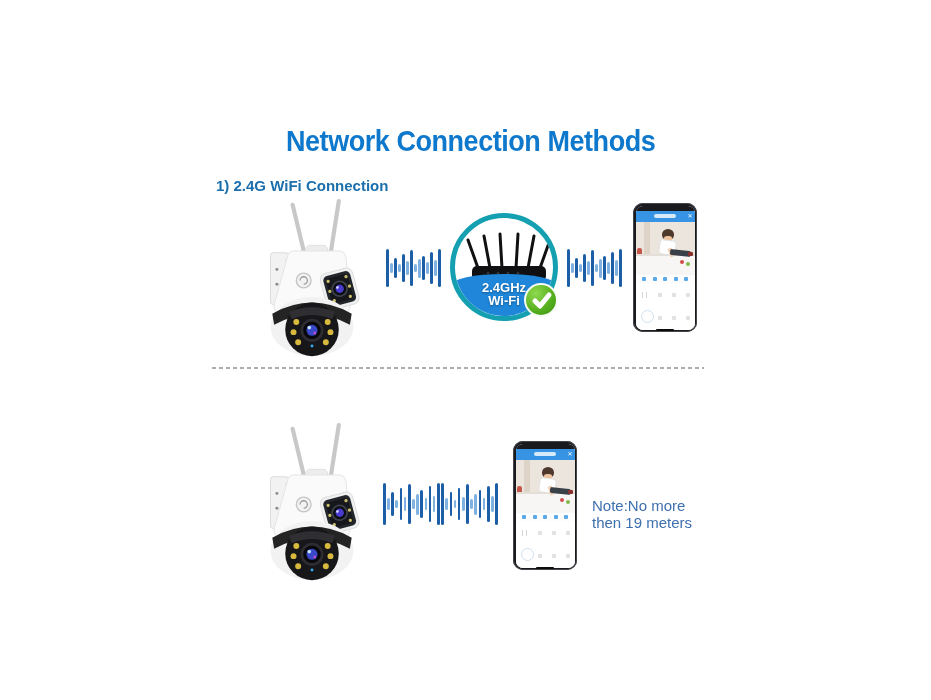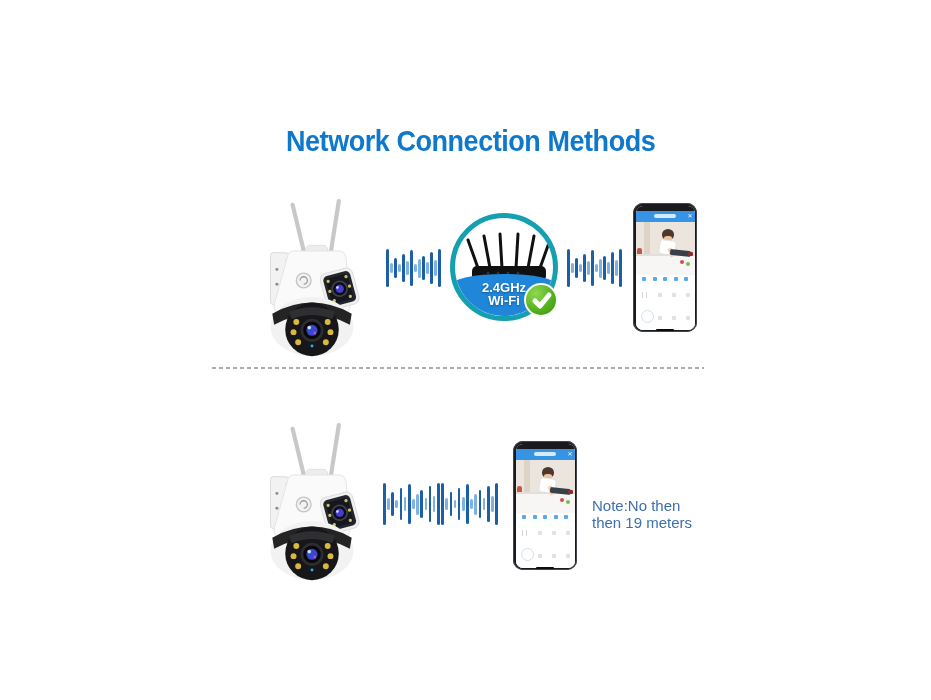--- a/index.html
+++ b/index.html
@@ -121,20 +121,21 @@
       <circle cx="68" cy="145" r="1.6" fill="#b04fd0"></circle>
       <circle cx="65" cy="159" r="1.6" fill="#39a7e8"></circle>
     </g>
   </defs>
 </svg>
 
 <div class="canvas">
 
   <div class="title">Network Connection Methods</div>
 
+  <div class="sec-heading h1">1) 2.4G WiFi Connection</div>
 
   <svg class="camera cam1" viewBox="0 0 130 175">
       <use href="#cam-def"></use>
     </svg>
 
   <div class="wave wave1">
       <i class="wd" style="height: 100%;"></i>
       <i class="wl" style="height: 28%;"></i>
       <i class="wd" style="height: 55%;"></i>
       <i class="wl" style="height: 20%;"></i>
@@ -308,17 +309,17 @@
         <i class="g" style="left:22px;bottom:10px"></i>
           <i class="g" style="left:36px;bottom:10px"></i>
           <i class="g" style="left:50px;bottom:10px"></i>
         <i class="dial"></i>
       </div>
     </div>
     <div class="p-home"></div>
   </div>
 
   <div class="note">
-    <div>Note:No then</div>
+    <div>Note:No more</div>
     <div>then 19 meters</div>
   </div>
 
 </div>
 
 </body></html>

